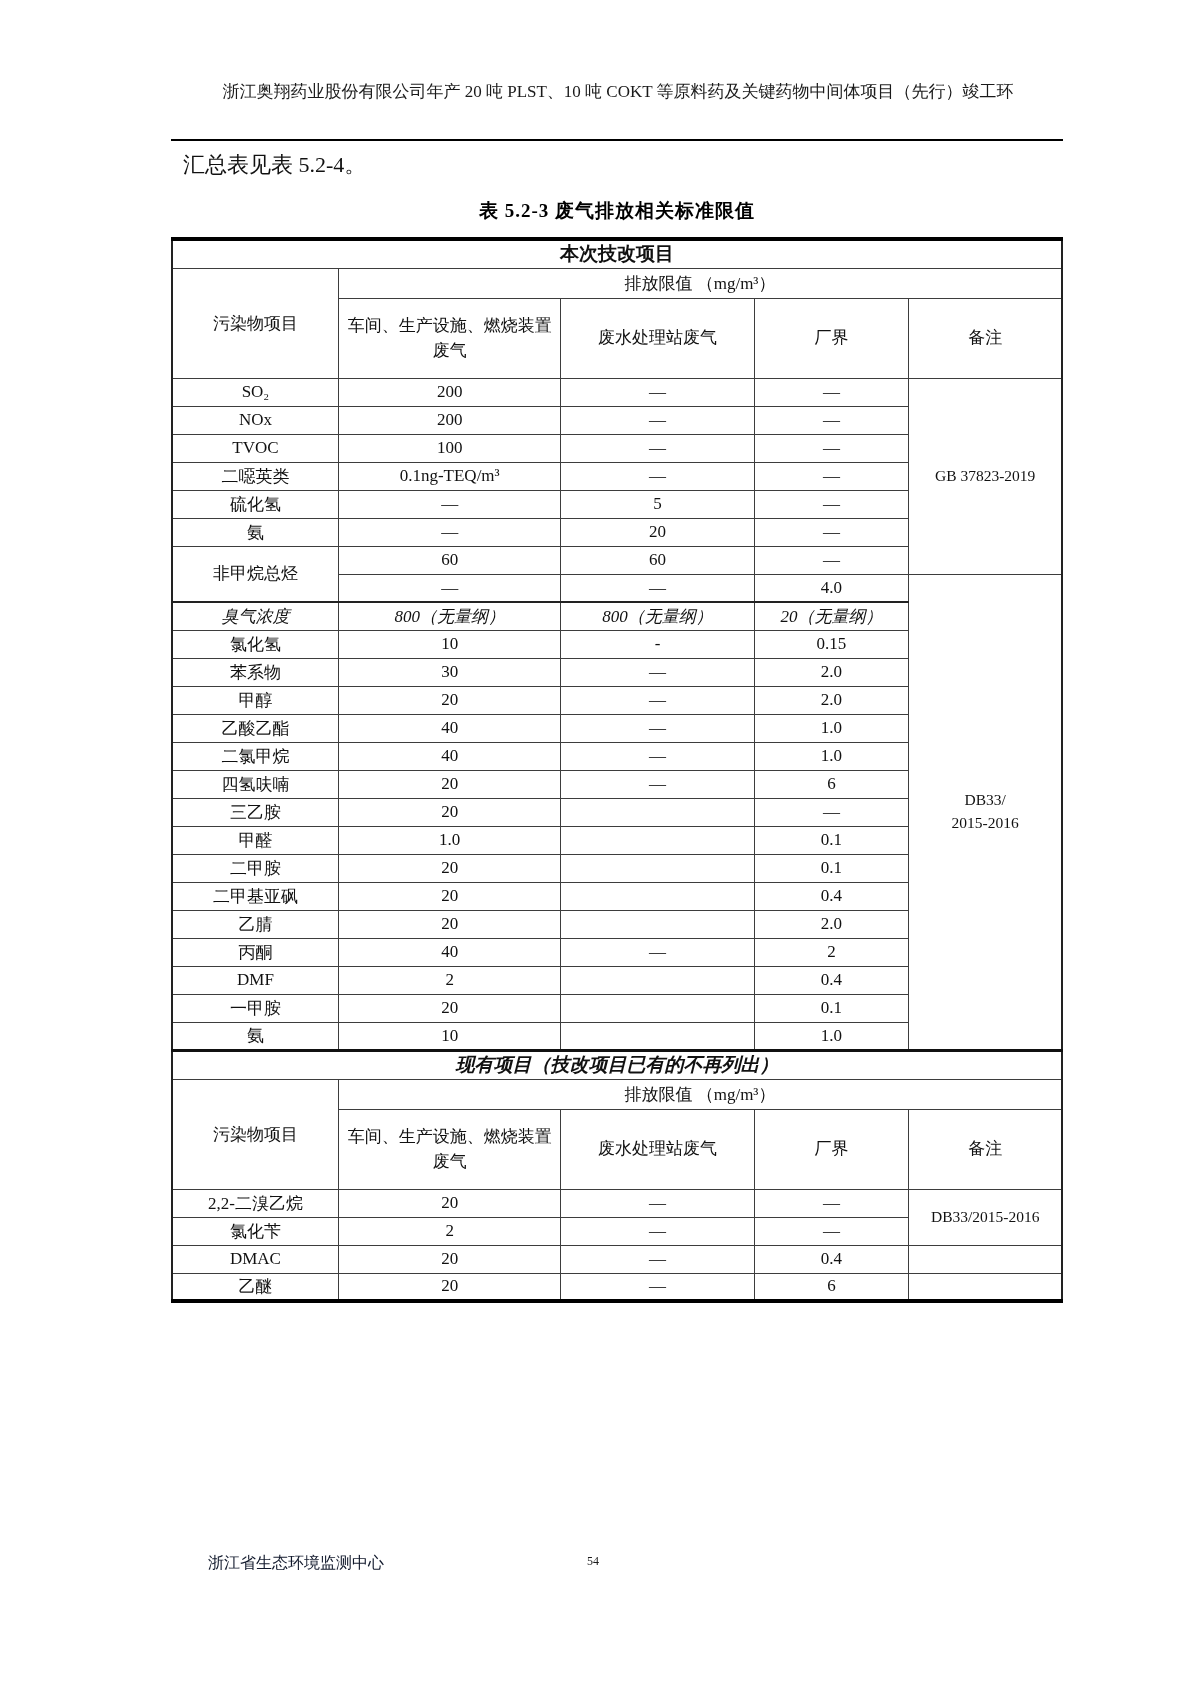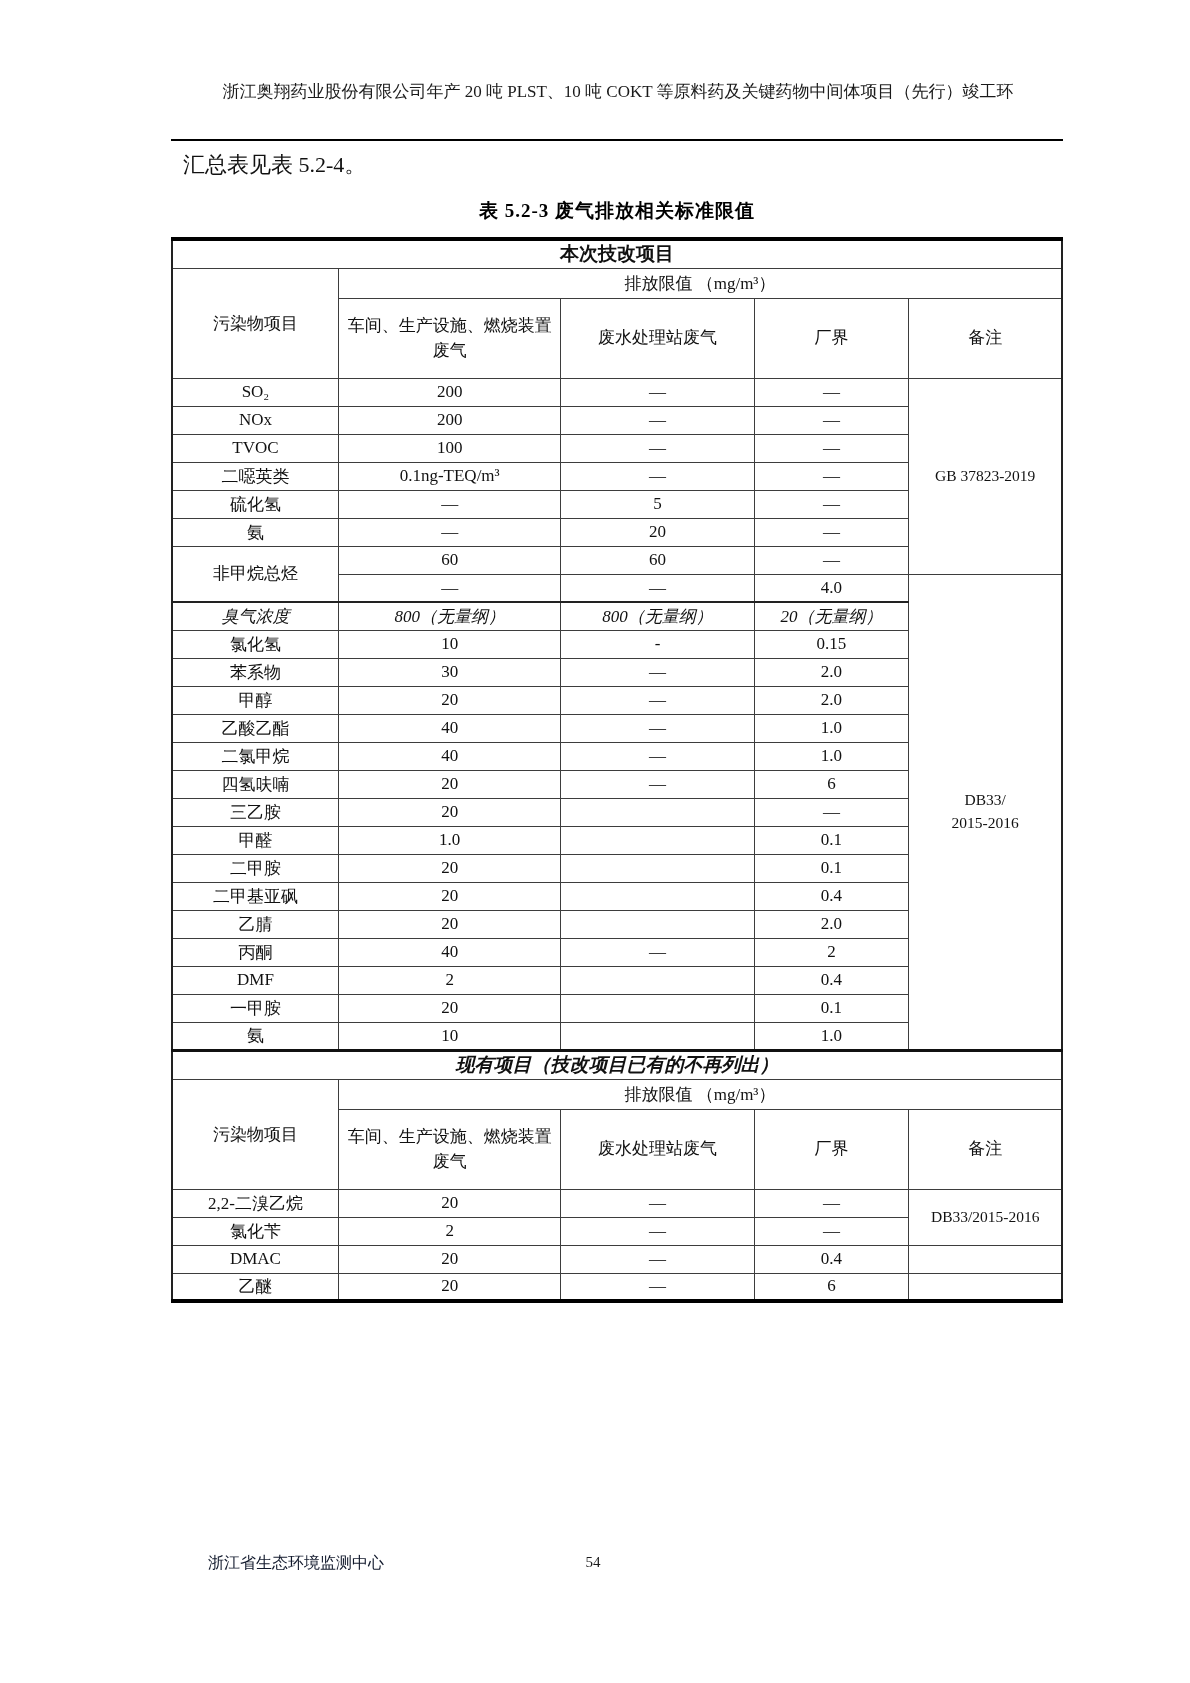--- a/index.html
+++ b/index.html
@@ -29,21 +29,21 @@
   tr.limit-row { height:30px; }
   tr.head-row { height:80px; }
   tr.head-row td { line-height:1.5; }
   tr.dr { height:28px; }
   tr.odor-row td { border-top:2.5px solid #222;font-style:italic; }
   td.remark { font-size:15.5px; white-space:nowrap; }
   td.remark .ln { line-height:1.45; }
 
   .doc-footer-org { position:absolute; top:1553px; left:185px; font-size:16px; color:#0f172a; }
   .doc-footer-page { position:absolute; top:1554px; left:540px; width:60px; text-align:center;
-    font-size:15px; color:#1a1a1a; }
+    font-size:12px; color:#1a1a1a; }
 </style>
 </head>
 <body>
 
 <div class="page">
 
   <div class="doc-header">
     <div>浙江奥翔药业股份有限公司年产 20 吨 PLST、10 吨 COKT 等原料药及关键药物中间体项目（先行）竣工环</div>
   </div>
   <div class="header-rule"></div>

